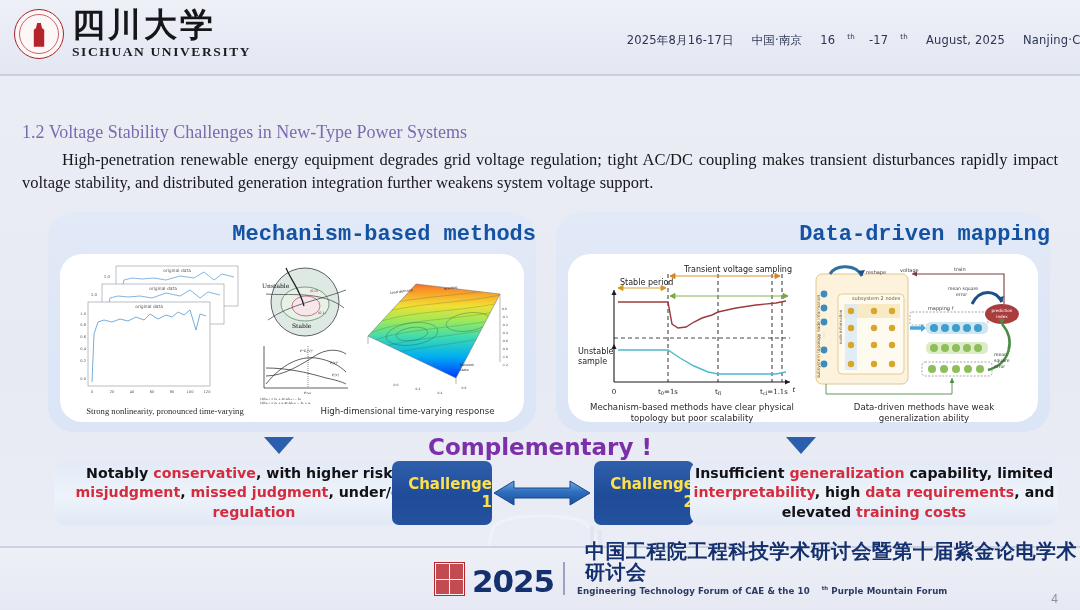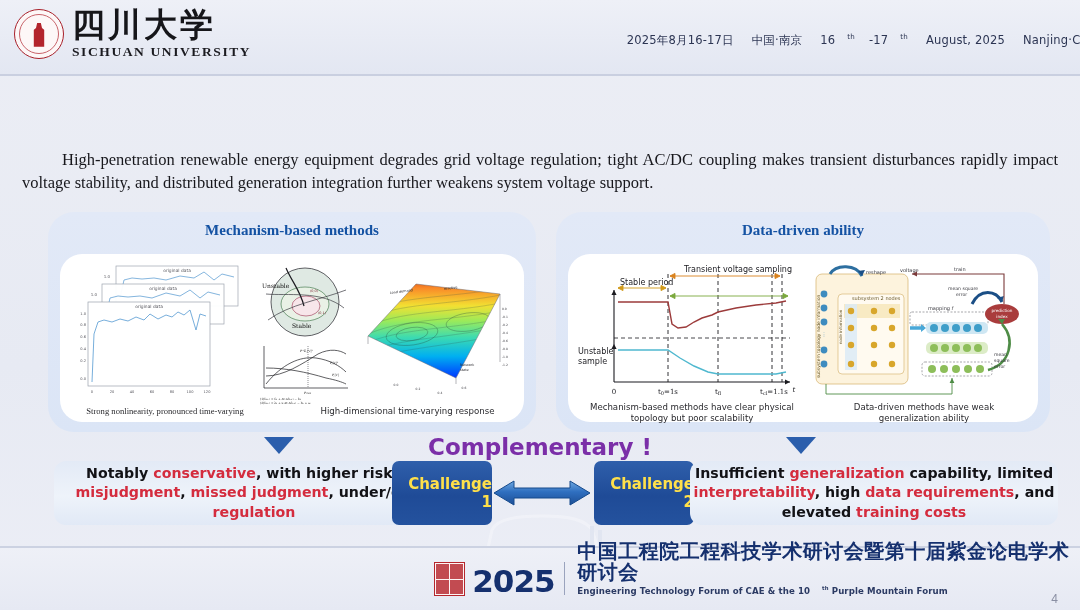--- a/index.html
+++ b/index.html
@@ -37,22 +37,22 @@
     font-size:18px;color:#7a6ab0;}
   .para{position:absolute;left:22px;top:148px;width:1036px;
     font-family:"Liberation Serif",serif;font-size:16.5px;color:#17171c;
     line-height:1.42;text-align:justify;text-indent:40px;}
 
   
   .panel{position:absolute;top:212px;height:220px;border-radius:26px;
     background:linear-gradient(180deg,#e2e9f7 0%,#dbe5f6 100%);}
   .panel.left{left:48px;width:488px;}
   .panel.right{left:556px;width:494px;}
-  .panel-title{position:absolute;top:10px;left:0;width:100%;text-align:center;
-    font-family:Liberation Serif, serif;font-size:15px;font-weight:700;color:#1452a3;}
+  .panel-title{position:absolute;top:10px;left:0;width:100%;text-align:right;
+    font-family:Liberation Mono, monospace;font-size:22px;font-weight:700;color:#1452a3;}
   .panel-inner{position:absolute;left:12px;right:12px;top:42px;bottom:10px;
     background:#fff;border-radius:22px;}
 
   
   .cap{position:absolute;font-size:8.6px;color:#2a2a2e;text-align:center;line-height:1.3;
     font-family:"DejaVu Sans",sans-serif;}
 
   
   .fig1{position:absolute;left:16px;top:8px;width:170px;height:140px;}
 
@@ -97,21 +97,21 @@
     background:linear-gradient(180deg,#eef0f7 0%,#e6e9f3 100%);
     border-top:2px solid #ccd2e2;}
   .foot-logo{position:absolute;left:434px;bottom:14px;display:flex;align-items:flex-end;gap:7px;}
   .stamp{width:30px;height:30px;border:1.8px solid #b5262d;background:#fdf4f4;
     display:grid;grid-template-columns:1fr 1fr;grid-template-rows:1fr 1fr;gap:1px;padding:1px;}
   .stamp i{background:#b5262d;opacity:.82;}
   .yr{font-family:"DejaVu Sans",sans-serif;font-size:31px;font-weight:700;color:#15306e;
     letter-spacing:-1px;line-height:.95;}
   .vbar{width:2px;height:33px;background:#9aa3bd;margin:0 5px 1px 2px;}
   .f-cn{font-family:"DejaVu Sans",sans-serif;font-size:20px;font-weight:700;color:#15306e;
-    letter-spacing:.5px;line-height:1.05;}
+    letter-spacing:.5px;line-height:1.05;margin-left:8px;}
   .f-en{font-family:"DejaVu Sans",sans-serif;font-size:8.6px;font-weight:700;color:#2b3a63;letter-spacing:.1px;margin-top:2px;}
   .pageno{position:absolute;right:22px;bottom:4px;font-size:12px;color:#8a8fa3;
     font-family:"Liberation Sans",sans-serif;}
   .ghost-car{position:absolute;left:470px;top:508px;width:150px;height:46px;opacity:.30;}
 </style>
 </head>
 <body>
 
 <div class="slide">
 
@@ -126,20 +126,21 @@
       </div>
     </div>
     <div class="hdr-meta">
       <span>2025年8月16-17日</span>
       <span>中国·南京</span>
       <span><span>16</span><sup>th</sup><span>-17</span><sup>th</sup><span> August, 2025</span></span>
       <span>Nanjing·China</span>
     </div>
   </div>
 
+  <div class="h2">1.2 Voltage Stability Challenges in New-Type Power Systems</div>
   <div class="para">High-penetration renewable energy equipment degrades grid voltage regulation; tight AC/DC coupling makes transient disturbances rapidly impact voltage stability, and distributed generation integration further weakens system voltage support.</div>
 
   <div class="panel left">
     <div class="panel-title">Mechanism-based methods</div>
     <div class="panel-inner">
 
       <div class="fig1">
         <svg width="170" height="140" viewBox="0 0 170 140">
           <g opacity="0.95">
             <rect x="40" y="4" width="122" height="40" fill="#fff" stroke="#9aa2ad" stroke-width="0.7"></rect>
@@ -274,21 +275,21 @@
           </g>
         </svg>
       </div>
 
       <div class="cap" style="left:10px;top:152px;width:190px;font-family:Liberation Serif, serif;">Strong nonlinearity, pronounced time-varying</div>
       <div class="cap" style="left:240px;top:152px;width:215px;">High-dimensional time-varying response</div>
     </div>
   </div>
 
   <div class="panel right">
-    <div class="panel-title">Data-driven ability</div>
+    <div class="panel-title">Data-driven mapping</div>
     <div class="panel-inner">
 
       <div class="fig4">
         <svg width="230" height="145" viewBox="0 0 230 145">
           <g stroke="#1b1b20" stroke-width="1.1" fill="none">
             <path d="M38 124 L214 124"></path>
               <path d="M38 124 L38 32"></path>
           </g>
           <path d="M214 124 l-5 -2.6 l0 5.2 z" fill="#1b1b20"></path>
           <path d="M38 32 l-2.6 5 l5.2 0 z" fill="#1b1b20"></path>

